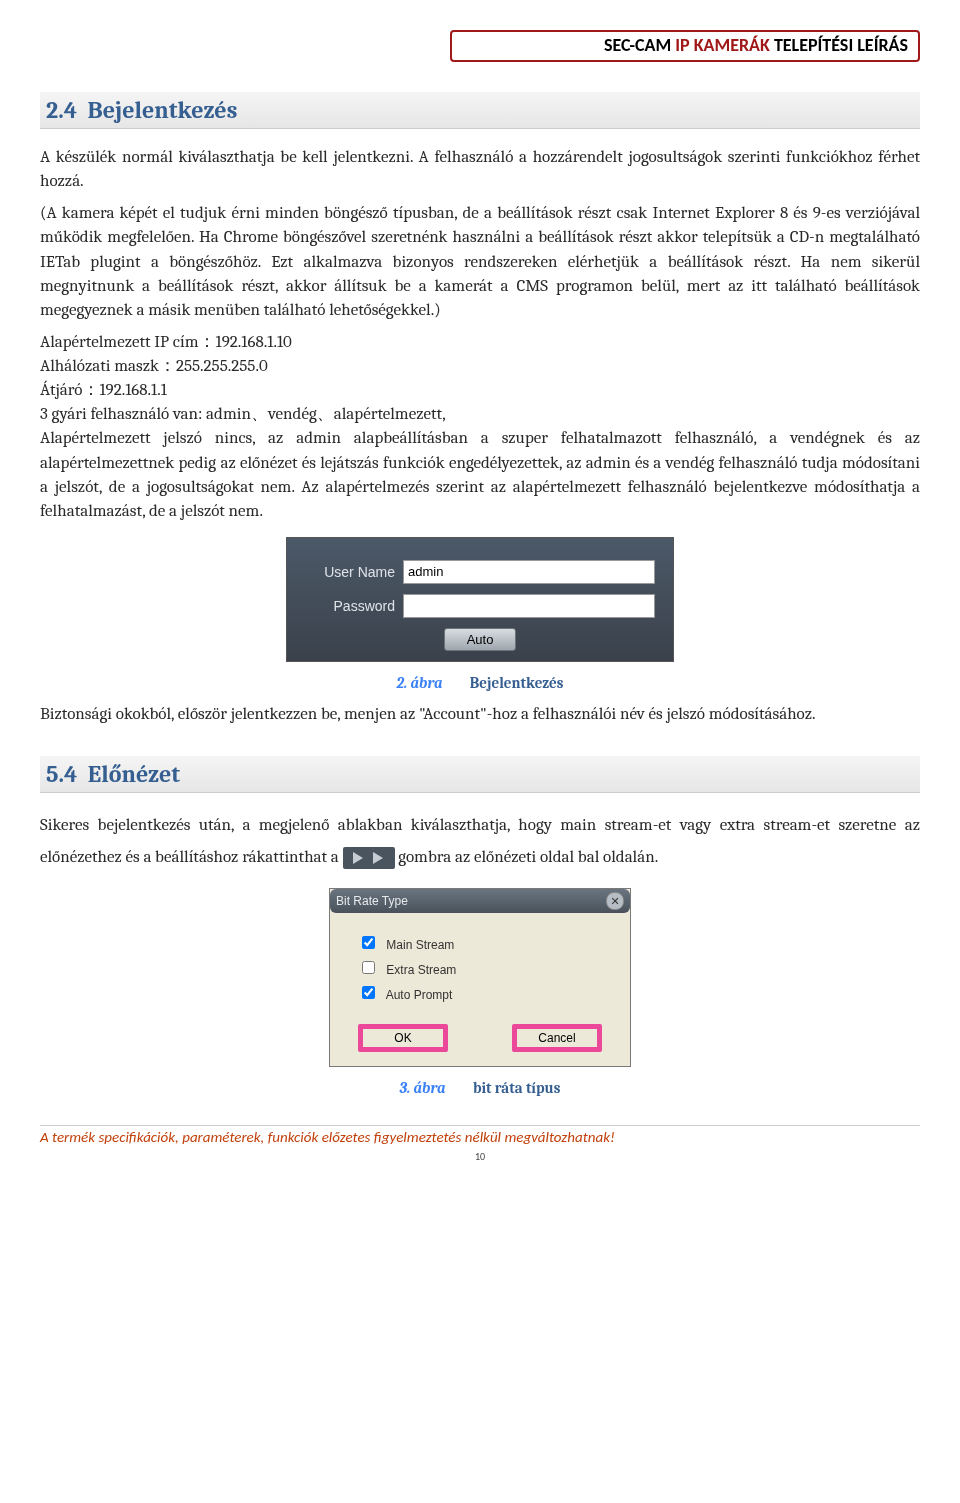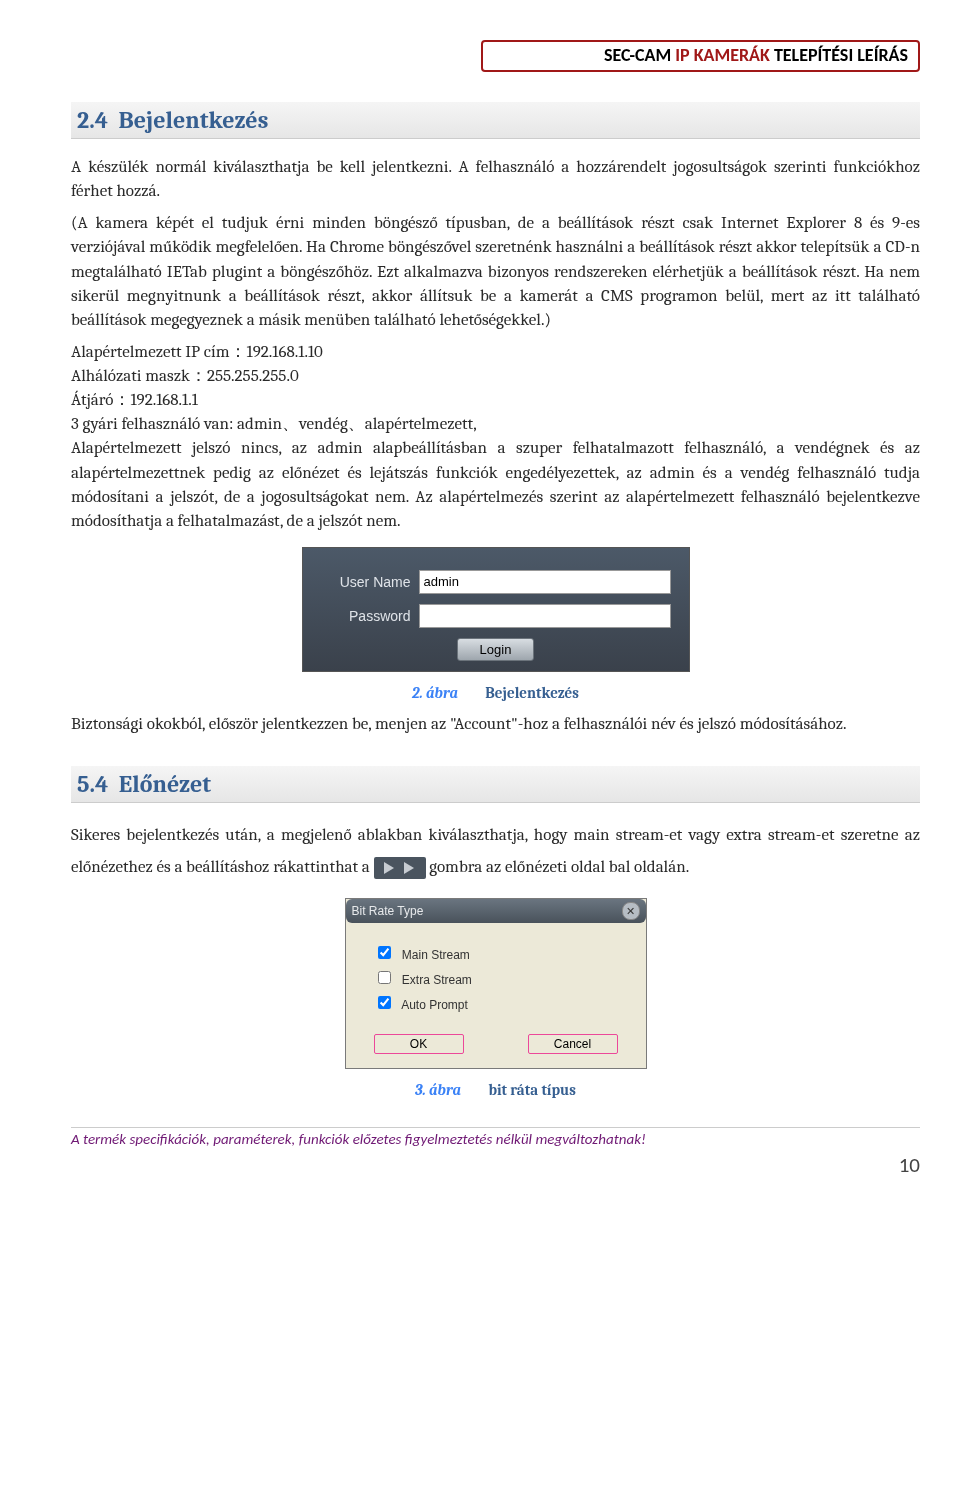--- a/index.html
+++ b/index.html
@@ -3,22 +3,21 @@
 <meta charset="utf-8">
 <style>
   body {
     margin: 0;
     font-family: Cambria, Georgia, serif;
     background: #fff;
     width: 960px;
     color: #222;
   }
   .page {
-    padding: 40px 40px 20px 40px;
-    margin-left: 31px;
+    padding: 30px 40px 20px 40px;
   }
   .header-band {
     border: 2px solid #a01818;
     border-radius: 4px;
     padding: 2px 10px 4px 10px;
     text-align: right;
     font-family: Calibri, Arial, sans-serif;
     margin-bottom: 6px;
     margin-left: 410px;
   }
@@ -143,37 +142,37 @@
     display: flex;
     justify-content: space-between;
     padding: 6px 28px 14px 28px;
   }
   .winbox-buttons button {
     width: 90px;
     padding: 2px 0;
     font-size: 12px;
     font-family: Tahoma, Arial, sans-serif;
     background: #ece9d8;
-    border: 1px solid #ec4899;
+    border: 5px solid #ec4899;
     border-radius: 2px;
     cursor: pointer;
   }
   .footer-note {
     font-family: Calibri, Arial, sans-serif;
     font-style: italic;
     font-size: 15px;
-    color: #701a75;
+    color: #c2410c;
     margin-top: 28px;
     border-top: 1px solid #ccc;
     padding-top: 2px;
   }
   .page-number {
-    text-align: right;
+    text-align: center;
     font-family: Calibri, Arial, sans-serif;
-    font-size: 21px;
+    font-size: 10px;
     color: #444;
     margin-top: 4px;
   }
 </style>
 </head>
 <body>
 
 <div class="page">
 
   <div class="header-band">
@@ -197,21 +196,21 @@
   <div class="login-box">
     <div class="login-row">
       <label>User Name</label>
       <input type="text" value="admin" style="">
     </div>
     <div class="login-row">
       <label>Password</label>
       <input type="password" style="">
     </div>
     <div class="login-btn-wrap">
-      <button class="login-btn">Login</button>
+      <button class="login-btn">Auto</button>
     </div>
   </div>
 
   <div class="figure-caption">
     <span class="num">2. ábra</span>
     <span class="title">Bejelentkezés</span>
   </div>
 
   <p class="body bold">Biztonsági okokból, először jelentkezzen be, menjen az "Account"-hoz a felhasználói név és jelszó módosításához.</p>
 

